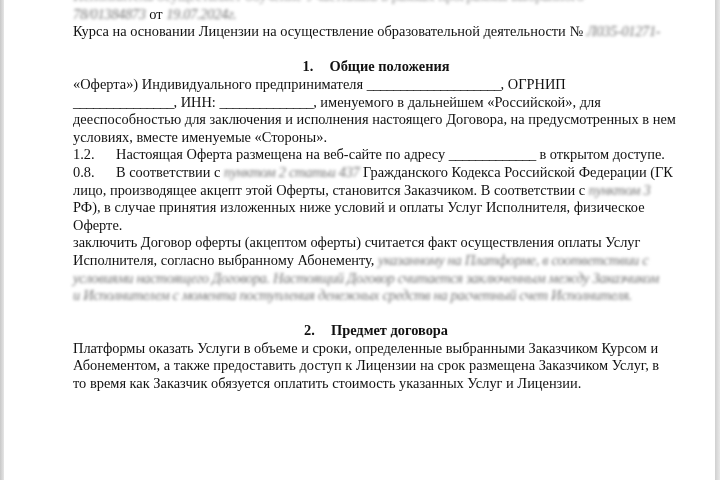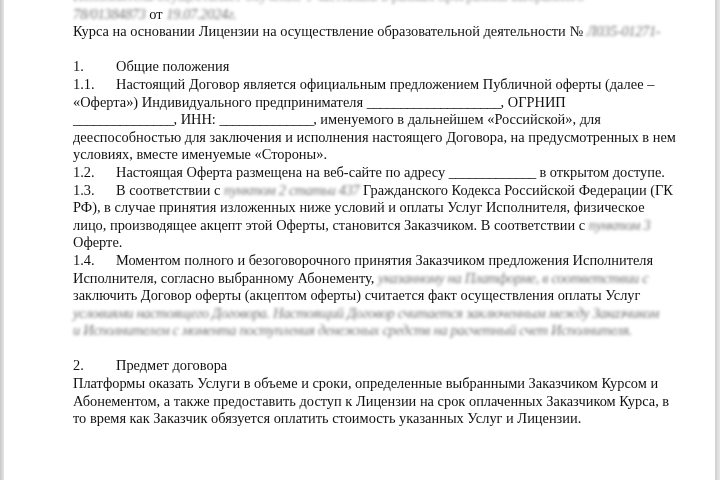--- a/index.html
+++ b/index.html
@@ -17,21 +17,21 @@
       position: absolute; right: 0; top: 0; width: 5px; height: 480px;
       background: linear-gradient(to right, #d0d0d0, #e8e8e8);
     }
     .page {
       position: absolute; left: 73px; top: -12px; width: 590px;
       font-size: 14.4px; line-height: 17.6px;
     }
     .line { white-space: nowrap; height: 17.6px; }
     .cut { color: #999; filter: blur(1.6px); }
     .num { display: inline-block; width: 43px; }
-    .h { font-weight: normal; }
+    .h { font-weight: bold; text-align: center; }
     .gap { height: 17.6px; }
     .blur {
       display: inline-block; color: #777; filter: blur(1.8px);
       font-style: italic; letter-spacing: -0.3px;
     }
     .blank { letter-spacing: -0.5px; text-align: right; }
   </style>
 </head>
 <body>
 
@@ -51,61 +51,55 @@
     <span class="blur">Л035-01271-</span>
   </div>
 
   <div class="gap"></div>
 
   <div class="line h">
     <span class="num">1.</span><span>Общие положения</span>
   </div>
 
   <div class="line">
-    <span class="num">1.1.</span><span>Настоящий Договор является официальным предложением Публичной оферты (далее –</span>
-  </div>
-  <div class="line">
     <span>«Оферта») Индивидуального предпринимателя </span><span class="blank">____________________</span><span>, ОГРНИП</span>
   </div>
   <div class="line">
     <span class="blank">_______________</span><span>, ИНН: </span><span class="blank">______________</span><span>, именуемого в дальнейшем «Российской», для</span>
   </div>
   <div class="line">дееспособностью для заключения и исполнения настоящего Договора, на предусмотренных в нем</div>
   <div class="line">условиях, вместе именуемые «Стороны».</div>
 
   <div class="line">
     <span class="num">1.2.</span><span>Настоящая Оферта размещена на веб-сайте по адресу </span><span class="blank">_____________</span><span> в открытом доступе.</span>
   </div>
 
   <div class="line">
-    <span class="num">1.3.</span><span>В соответствии с </span><span class="blur">пунктом 2 статьи 437</span><span> Гражданского Кодекса Российской Федерации (ГК</span>
+    <span class="num">0.8.</span><span>В соответствии с </span><span class="blur">пунктом 2 статьи 437</span><span> Гражданского Кодекса Российской Федерации (ГК</span>
   </div>
-  <div class="line">РФ), в случае принятия изложенных ниже условий и оплаты Услуг Исполнителя, физическое</div>
   <div class="line">
     <span>лицо, производящее акцепт этой Оферты, становится Заказчиком. В соответствии с </span><span class="blur">пунктом 3</span>
   </div>
+  <div class="line">РФ), в случае принятия изложенных ниже условий и оплаты Услуг Исполнителя, физическое</div>
   <div class="line">Оферте.</div>
 
-  <div class="line">
-    <span class="num">1.4.</span><span>Моментом полного и безоговорочного принятия Заказчиком предложения Исполнителя</span>
-  </div>
+  <div class="line">заключить Договор оферты (акцептом оферты) считается факт осуществления оплаты Услуг</div>
   <div class="line">
     <span>Исполнителя, согласно выбранному Абонементу, </span><span class="blur">указанному на Платформе, в соответствии с</span>
   </div>
-  <div class="line">заключить Договор оферты (акцептом оферты) считается факт осуществления оплаты Услуг</div>
   <div class="line">
     <span class="blur">условиями настоящего Договора. Настоящий Договор считается заключенным между Заказчиком</span>
   </div>
   <div class="line">
     <span class="blur">и Исполнителем с момента поступления денежных средств на расчетный счет Исполнителя.</span>
   </div>
 
   <div class="gap"></div>
 
   <div class="line h">
     <span class="num">2.</span><span>Предмет договора</span>
   </div>
 
   <div class="line">Платформы оказать Услуги в объеме и сроки, определенные выбранными Заказчиком Курсом и</div>
-  <div class="line">Абонементом, а также предоставить доступ к Лицензии на срок оплаченных Заказчиком Курса, в</div>
+  <div class="line">Абонементом, а также предоставить доступ к Лицензии на срок размещена Заказчиком Услуг, в</div>
   <div class="line">то время как Заказчик обязуется оплатить стоимость указанных Услуг и Лицензии.</div>
 
 </div>
 
 </body></html>

